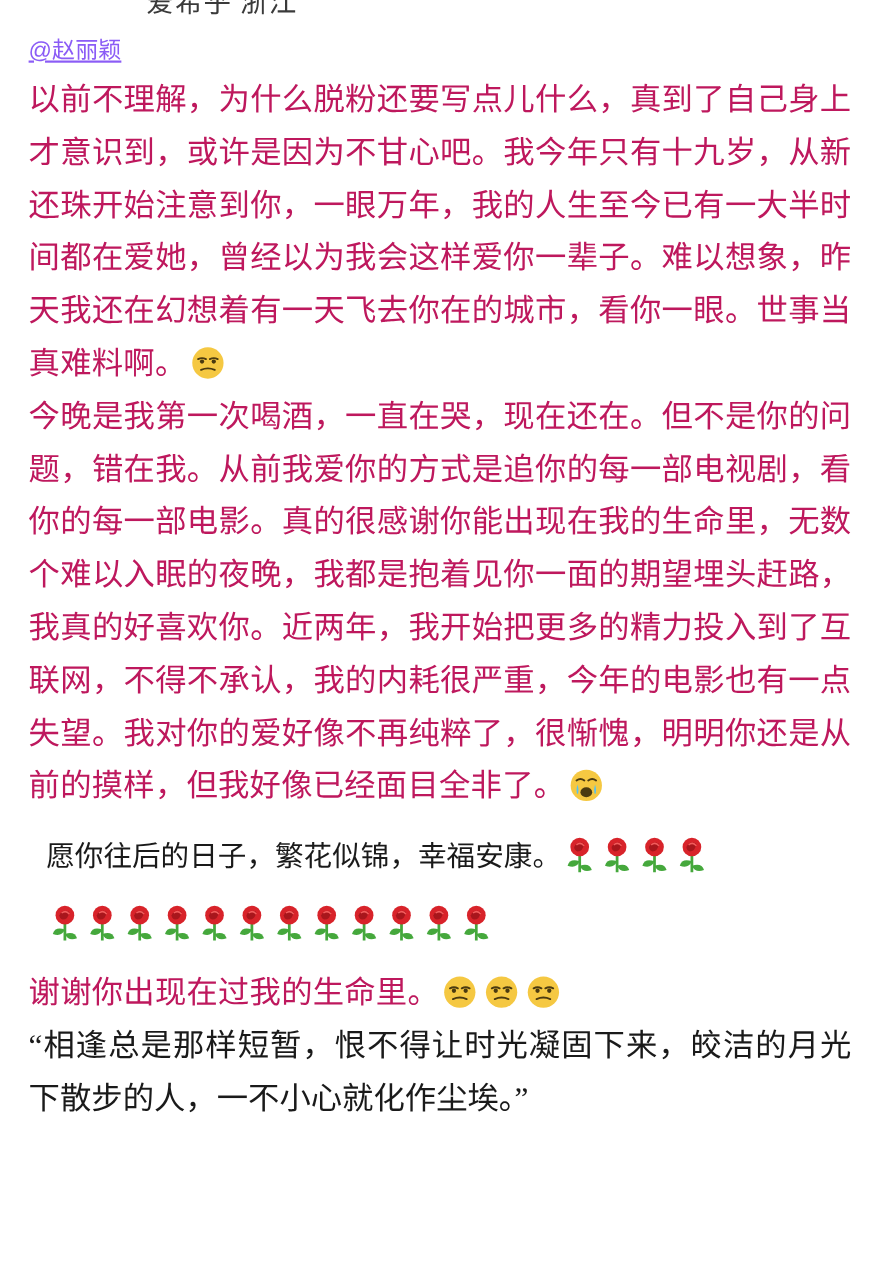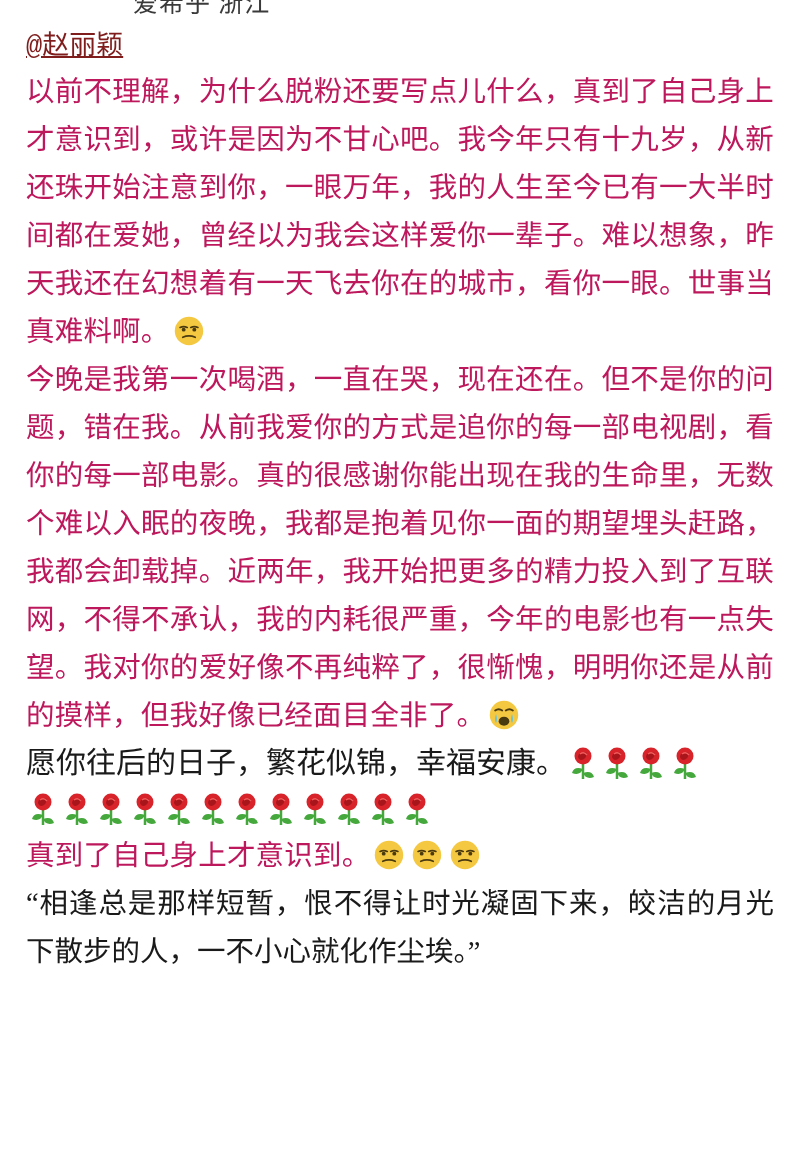--- a/index.html
+++ b/index.html
@@ -39,24 +39,24 @@
     margin-left: 11px;
   }
   .top-cut .cut-inner {
     display: block;
     margin-top: -8px;
   }
   .content {
     padding-top: 30px;
   }
   .mention {
-    color: #7f1d1d;
-    font-size: 27px;
+    color: #8b5cf6;
+    font-size: 21px;
     line-height: 34px;
-    font-family: Liberation Mono, monospace;
+    font-family: Liberation Sans, sans-serif;
     margin-bottom: 4px;
     display: block;
     letter-spacing: 0px;
   }
   .para {
     font-size: 28.5px;
     line-height: 48px;
     text-align: justify;
     text-justify: inter-ideograph;
     letter-spacing: 0.2px;
@@ -75,22 +75,22 @@
   .face {
     display: inline-block;
     width: 32px;
     height: 32px;
     vertical-align: -6px;
     margin: 0 3px;
   }
   .face svg { display: block; }
   .roses-line {
     line-height: 46px;
-    margin: 0;
-    font-size: 30px;
+    margin: 16px;
+    font-size: 26px;
   }
   .quote-para {
     font-size: 28.5px;
     line-height: 48px;
     margin: 0;
     text-align: justify;
     text-justify: inter-ideograph;
   }
 </style>
 </head>
@@ -108,21 +108,21 @@
 
     <p class="para"><span>以前不理解，为什么脱粉还要写点儿什么，真到了自己身上才意识到，或许是因为不甘心吧。我今年只有十九岁，从新还珠开始注意到你，一眼万年，我的人生至今已有一大半时间都在爱她，曾经以为我会这样爱你一辈子。难以想象，昨天我还在幻想着有一天飞去你在的城市，看你一眼。世事当真难料啊。</span><span class="face"><svg viewBox="0 0 36 36" width="32" height="32">
             <circle cx="18" cy="18" r="16" fill="#f5c842"></circle>
             <path d="M8 14 q4 -2 8 0" stroke="#4a3a10" stroke-width="2" fill="none" stroke-linecap="round"></path>
             <path d="M20 14 q4 -2 8 0" stroke="#4a3a10" stroke-width="2" fill="none" stroke-linecap="round"></path>
             <circle cx="12" cy="16.5" r="2.2" fill="#4a3a10"></circle>
             <circle cx="24" cy="16.5" r="2.2" fill="#4a3a10"></circle>
             <path d="M11 25 q7 -3 14 0" stroke="#4a3a10" stroke-width="2" fill="none" stroke-linecap="round"></path>
           </svg></span></p>
 
-    <p class="para"><span>今晚是我第一次喝酒，一直在哭，现在还在。但不是你的问题，错在我。从前我爱你的方式是追你的每一部电视剧，看你的每一部电影。真的很感谢你能出现在我的生命里，无数个难以入眠的夜晚，我都是抱着见你一面的期望埋头赶路，我都会卸载掉。近两年，我开始把更多的精力投入到了互联网，不得不承认，我的内耗很严重，今年的电影也有一点失望。我对你的爱好像不再纯粹了，很惭愧，明明你还是从前的摸样，但我好像已经面目全非了。</span><span class="face"><svg viewBox="0 0 36 36" width="32" height="32">
+    <p class="para"><span>今晚是我第一次喝酒，一直在哭，现在还在。但不是你的问题，错在我。从前我爱你的方式是追你的每一部电视剧，看你的每一部电影。真的很感谢你能出现在我的生命里，无数个难以入眠的夜晚，我都是抱着见你一面的期望埋头赶路，我真的好喜欢你。近两年，我开始把更多的精力投入到了互联网，不得不承认，我的内耗很严重，今年的电影也有一点失望。我对你的爱好像不再纯粹了，很惭愧，明明你还是从前的摸样，但我好像已经面目全非了。</span><span class="face"><svg viewBox="0 0 36 36" width="32" height="32">
             <circle cx="18" cy="18" r="16" fill="#f5c842"></circle>
             <path d="M8 13 q4 -3 8 0" stroke="#4a3a10" stroke-width="2" fill="none" stroke-linecap="round"></path>
             <path d="M20 13 q4 -3 8 0" stroke="#4a3a10" stroke-width="2" fill="none" stroke-linecap="round"></path>
             <ellipse cx="18" cy="25" rx="6" ry="5" fill="#4a3a10"></ellipse>
             <path d="M9 17 q-2 7 0 10 q2 -3 0 -10z" fill="#55c1f0"></path>
             <path d="M27 17 q2 7 0 10 q-2 -3 0 -10z" fill="#55c1f0"></path>
           </svg></span></p>
 
 
     <p class="roses-line"><span>愿你往后的日子，繁花似锦，幸福安康。</span><span class="rose"><svg viewBox="0 0 30 34" width="30" height="34">
@@ -234,21 +234,21 @@
             <path d="M12 8 q4 -3 7 1" stroke="#f25b5b" stroke-width="1.4" fill="none"></path>
           </svg></span><span class="rose"><svg viewBox="0 0 30 34" width="30" height="34">
             <path d="M15 16 L15 33" stroke="#45a83c" stroke-width="2.5" fill="none"></path>
             <path d="M15 23 q-9 -3 -11 4 q8 3 11 -4z" fill="#45a83c"></path>
             <path d="M15 27 q9 -3 11 4 q-8 3 -11 -4z" fill="#45a83c"></path>
             <circle cx="15" cy="10" r="8.5" fill="#d8232a"></circle>
             <path d="M10 10 q3 -6 9 -3 q-1 7 -6 7 q-3 -1 -3 -4z" fill="#a8161c"></path>
             <path d="M12 8 q4 -3 7 1" stroke="#f25b5b" stroke-width="1.4" fill="none"></path>
           </svg></span></p>
 
-    <p class="para"><span>真到了自己身上才意识到。</span><span class="face"><svg viewBox="0 0 36 36" width="32" height="32">
+    <p class="para"><span>谢谢你出现在过我的生命里。</span><span class="face"><svg viewBox="0 0 36 36" width="32" height="32">
             <circle cx="18" cy="18" r="16" fill="#f5c842"></circle>
             <path d="M8 14 q4 -2 8 0" stroke="#4a3a10" stroke-width="2" fill="none" stroke-linecap="round"></path>
             <path d="M20 14 q4 -2 8 0" stroke="#4a3a10" stroke-width="2" fill="none" stroke-linecap="round"></path>
             <circle cx="12" cy="16.5" r="2.2" fill="#4a3a10"></circle>
             <circle cx="24" cy="16.5" r="2.2" fill="#4a3a10"></circle>
             <path d="M11 25 q7 -3 14 0" stroke="#4a3a10" stroke-width="2" fill="none" stroke-linecap="round"></path>
           </svg></span><span class="face"><svg viewBox="0 0 36 36" width="32" height="32">
             <circle cx="18" cy="18" r="16" fill="#f5c842"></circle>
             <path d="M8 14 q4 -2 8 0" stroke="#4a3a10" stroke-width="2" fill="none" stroke-linecap="round"></path>
             <path d="M20 14 q4 -2 8 0" stroke="#4a3a10" stroke-width="2" fill="none" stroke-linecap="round"></path>

